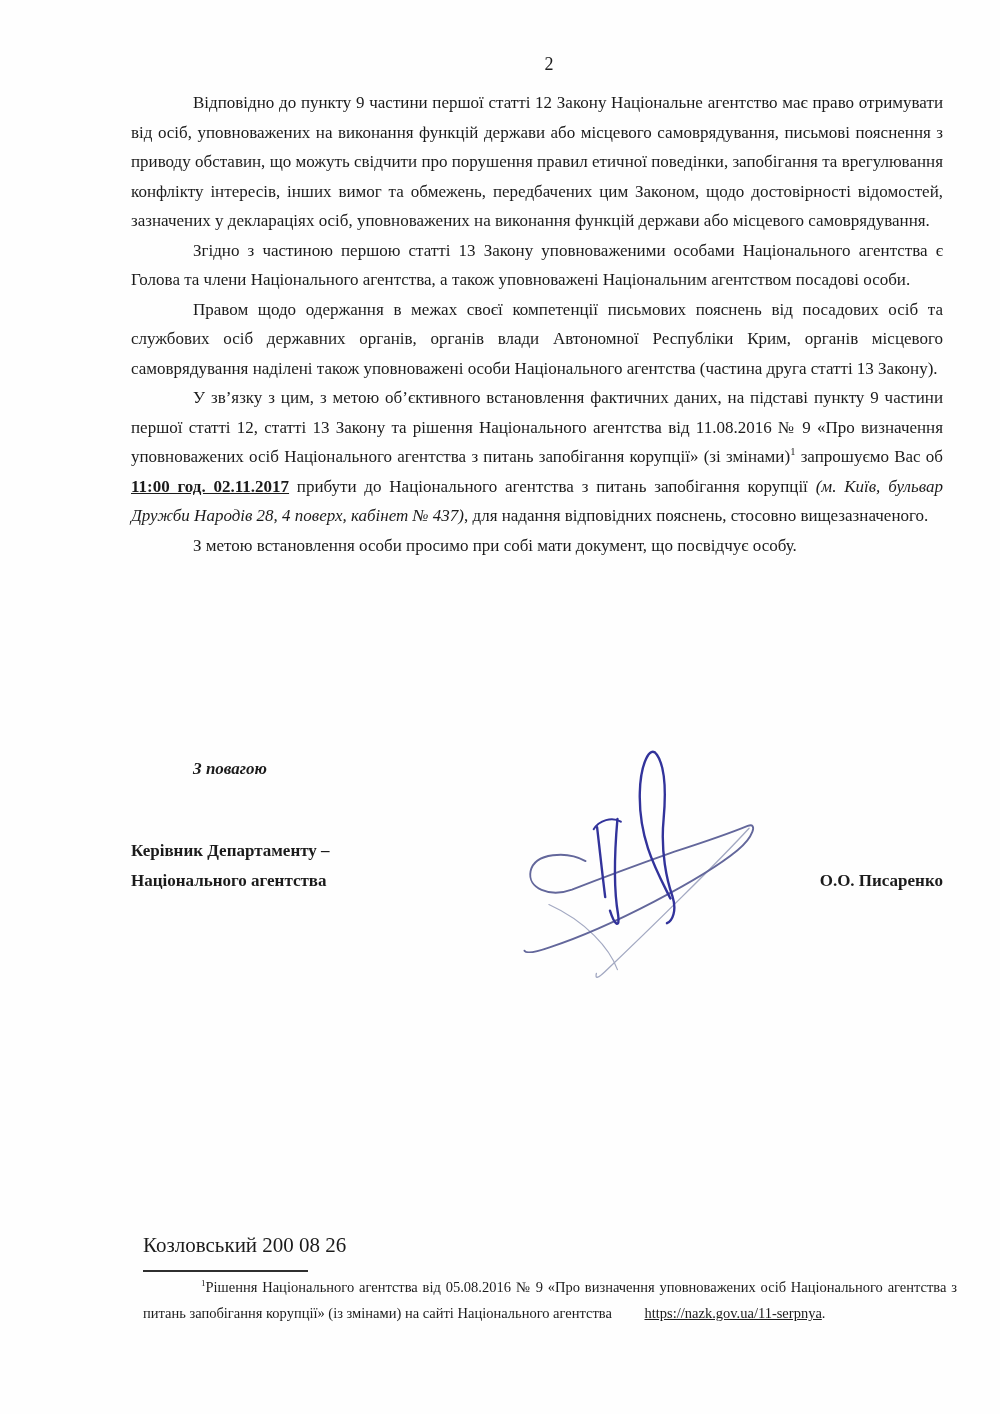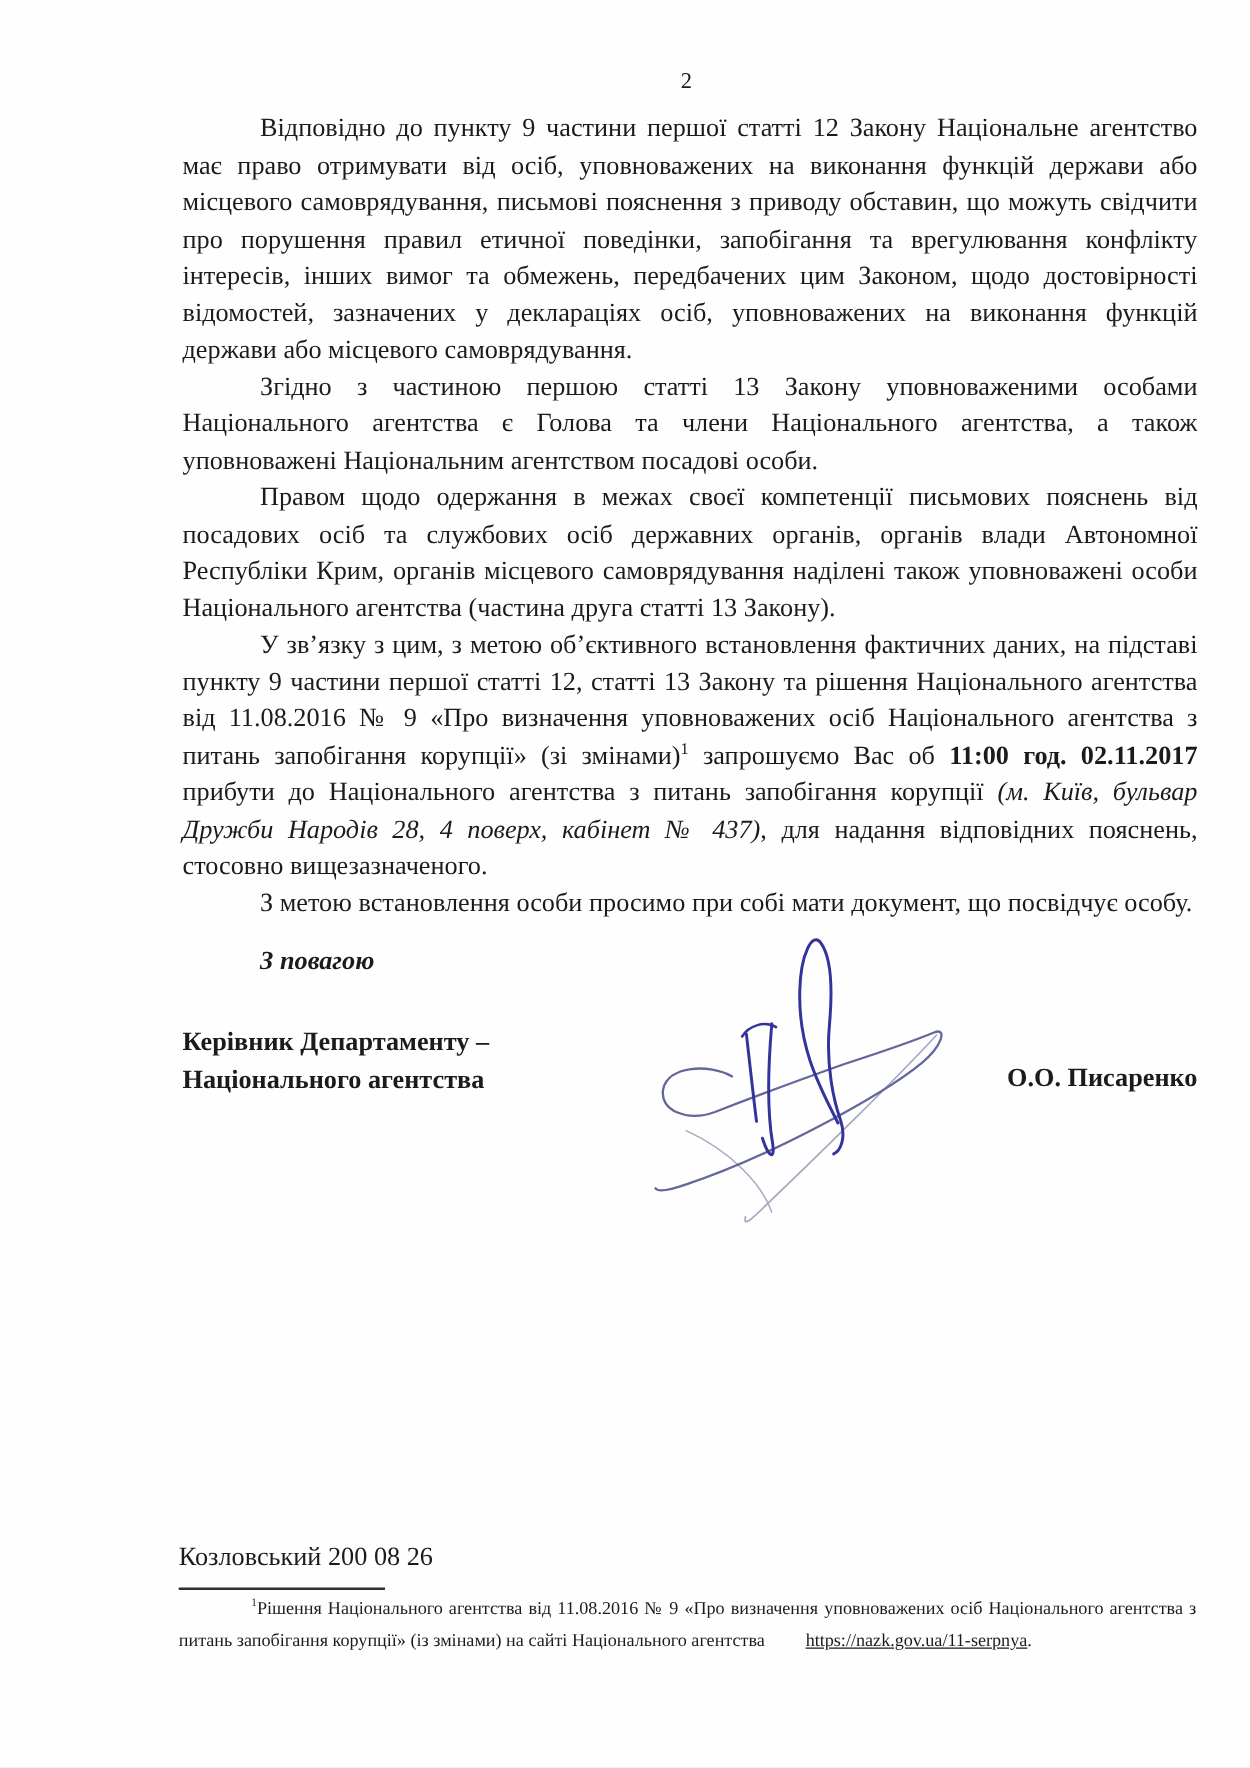--- a/index.html
+++ b/index.html
@@ -10,34 +10,34 @@
     background:#fefefe;
     color:#1b1b1b;
     font-family:"Liberation Serif","DejaVu Serif",serif;
     overflow:hidden;
   }
   .page-number{
     position:absolute;top:54px;left:143px;width:812px;
     text-align:center;font-size:18px;
   }
   .doc-body{
-    position:absolute;top:88px;left:146px;width:812px;
-    font-size:21px;line-height:29.5px;
+    position:absolute;top:88px;left:131px;width:812px;
+    font-size:17px;line-height:29.5px;
   }
   .para{margin:0;text-indent:62px;text-align:justify;}
-  .seg-b{font-weight:bold;}
+  .seg-b{font-weight:bold;text-decoration:underline;}
   .seg-i{font-style:italic;}
   .seg-sup{vertical-align:super;font-size:0.62em;line-height:0;}
   .closing{
     margin-top:36px;padding-left:62px;
     font-weight:bold;font-style:italic;
   }
   .sign-row{
     display:flex;justify-content:space-between;align-items:flex-end;
-    margin-top:34px;
+    margin-top:52px;
   }
   .sign-titles{font-weight:bold;line-height:30px;}
   .sign-name{font-weight:bold;}
   .signature-svg{
     position:absolute;left:498px;top:738px;
     width:285px;height:255px;
     pointer-events:none;
   }
   .footer{
     position:absolute;top:1232px;left:143px;width:814px;
@@ -80,16 +80,16 @@
         <div>Керівник Департаменту –</div>
         <div>Національного агентства</div>
       </div>
       <div class="sign-name">О.О. Писаренко</div>
     </div>
   </div>
 
   <div class="footer">
     <div class="executor">Козловський 200 08 26</div>
     <div class="rule"></div>
-    <div class="footnote"><span class="seg-sup">1</span><span>Рішення Національного агентства від 11.08.2016 № 9 «Про визначення уповноважених осіб Національного агентства з питань запобігання корупції» (із змінами) на сайті Національного агентства </span><span class="footnote-link">https://nazk.gov.ua/11-serpnya</span><span>.</span></div>
+    <div class="footnote"><span class="seg-sup">1</span><span>Рішення Національного агентства від 05.08.2016 № 9 «Про визначення уповноважених осіб Національного агентства з питань запобігання корупції» (із змінами) на сайті Національного агентства </span><span class="footnote-link">https://nazk.gov.ua/11-serpnya</span><span>.</span></div>
   </div>
 
 </div>
 
 </body></html>

